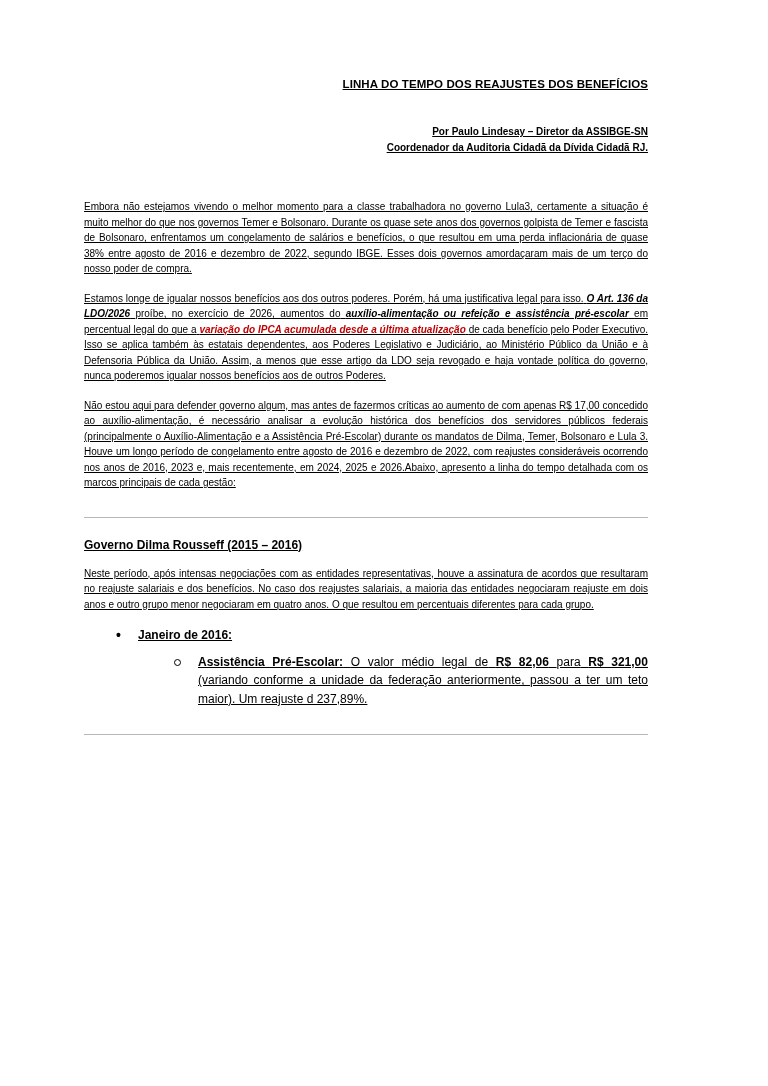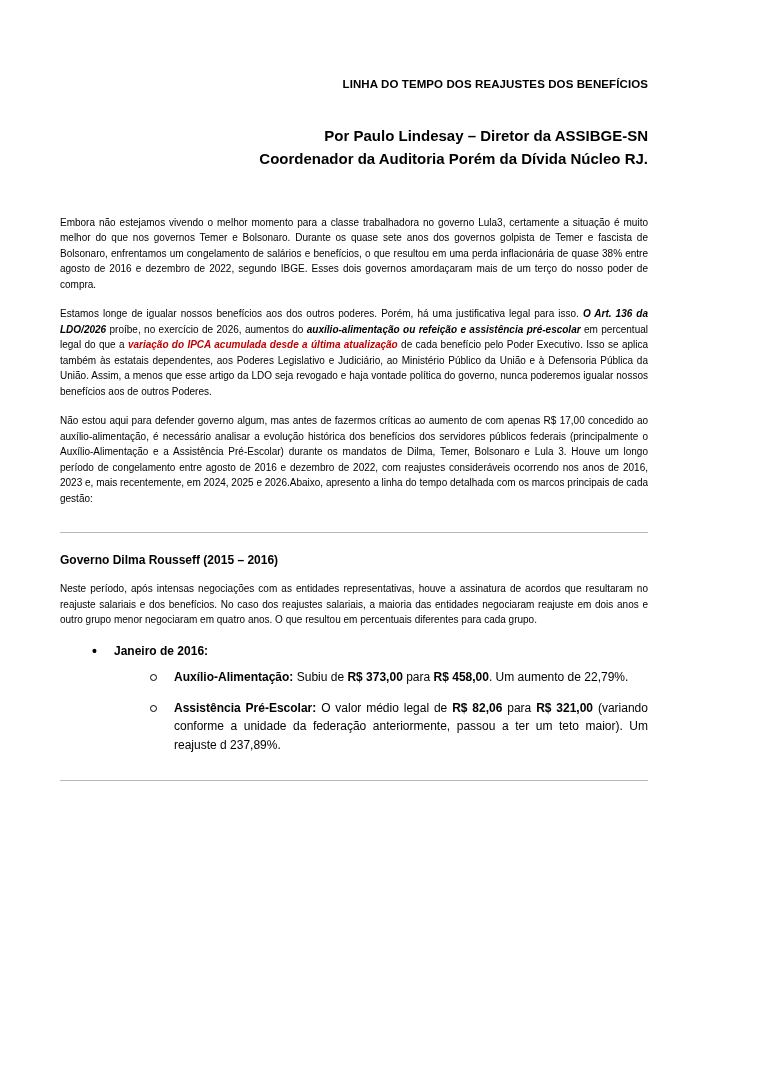--- a/index.html
+++ b/index.html
@@ -12,34 +12,35 @@
     min-height: 1086px;
     font-family: "Liberation Sans", sans-serif;
     color: #000000;
     -webkit-font-smoothing: antialiased;
   }
   .page {
     position: relative;
     width: 720px;
     min-height: 1086px;
     box-sizing: border-box;
-    padding: 78px 72px 40px 60px;
+    padding: 78px 72px 40px 84px;
     background: #ffffff;
+    text-decoration: underline;
   }
   .doc-title {
     text-align: right;
     font-weight: bold;
     font-size: 11.5px;
     letter-spacing: 0.1px;
     margin: 0 0 34px 0;
   }
   .byline {
     text-align: right;
     font-weight: bold;
-    font-size: 15px;
+    font-size: 10px;
     line-height: 1.55;
     margin: 0 0 44px 0;
   }
   .byline div { white-space: nowrap; }
   p.body {
     text-align: justify;
     font-size: 10px;
     line-height: 1.55;
     margin: 0 0 14px 0;
     hyphens: none;
@@ -111,21 +112,21 @@
 </style>
 </head>
 <body>
 
 <div class="page">
 
   <div class="doc-title">LINHA DO TEMPO DOS REAJUSTES DOS BENEFÍCIOS</div>
 
   <div class="byline">
     <div>Por Paulo Lindesay – Diretor da ASSIBGE-SN</div>
-    <div>Coordenador da Auditoria Porém da Dívida Núcleo RJ.</div>
+    <div>Coordenador da Auditoria Cidadã da Dívida Cidadã RJ.</div>
   </div>
 
   <p class="body">Embora não estejamos vivendo o melhor momento para a classe trabalhadora no governo Lula3, certamente a situação é muito melhor do que nos governos Temer e Bolsonaro. Durante os quase sete anos dos governos golpista de Temer e fascista de Bolsonaro, enfrentamos um congelamento de salários e benefícios, o que resultou em uma perda inflacionária de quase 38% entre agosto de 2016 e dezembro de 2022, segundo IBGE. Esses dois governos amordaçaram mais de um terço do nosso poder de compra.</p>
 
   <p class="body">
     <span>Estamos longe de igualar nossos benefícios aos dos outros poderes. Porém, há uma justificativa legal para isso.</span>
     <span class="bi">O Art. 136 da LDO/2026</span>
     <span>proíbe, no exercício de 2026, aumentos do</span>
     <span class="bi">auxílio-alimentação ou refeição e assistência pré-escolar</span>
     <span>em percentual legal do que a</span>
@@ -142,28 +143,20 @@
   <p class="body">Neste período, após intensas negociações com as entidades representativas, houve a assinatura de acordos que resultaram no reajuste salariais e dos benefícios. No caso dos reajustes salariais, a maioria das entidades negociaram reajuste em dois anos e outro grupo menor negociaram em quatro anos. O que resultou em percentuais diferentes para cada grupo.</p>
 
   <ul class="level1">
     <li>
       <span class="bullet">•</span>
       <span>Janeiro de 2016:</span>
 
       <ul class="level2">
         <li>
           <span class="bullet-o"></span>
-          <span class="b">Auxílio-Alimentação:</span>
-          <span>Subiu de</span>
-          <span class="b nowrap">R$ 373,00</span>
-          <span>para</span>
-          <span class="b nowrap">R$ 458,00</span><span>. Um aumento de 22,79%.</span>
-        </li>
-        <li>
-          <span class="bullet-o"></span>
           <span class="b">Assistência Pré-Escolar:</span>
           <span>O valor médio legal de</span>
           <span class="b nowrap">R$ 82,06</span>
           <span>para</span>
           <span class="b nowrap">R$ 321,00</span>
           <span>(variando conforme a unidade da federação anteriormente, passou a ter um teto maior). Um reajuste d 237,89%.</span>
         </li>
       </ul>
     </li>
   </ul>

